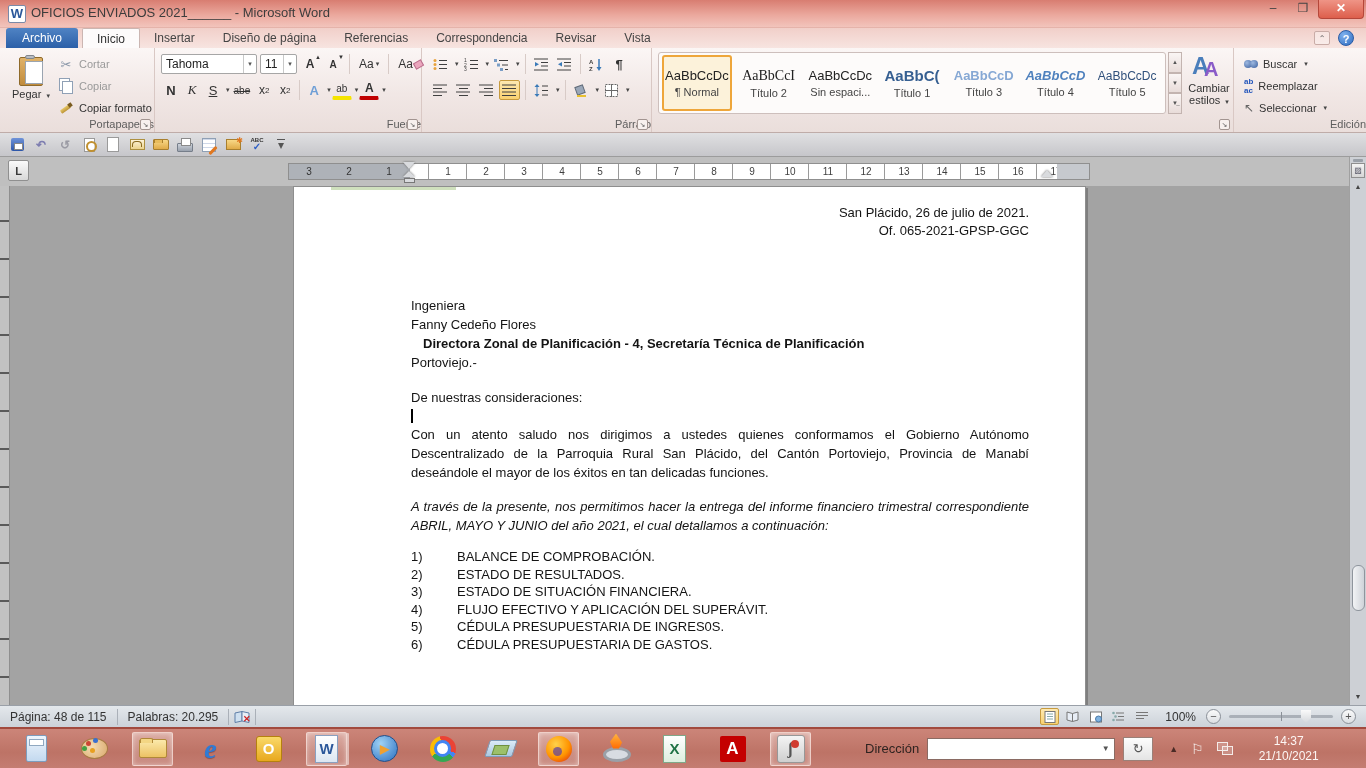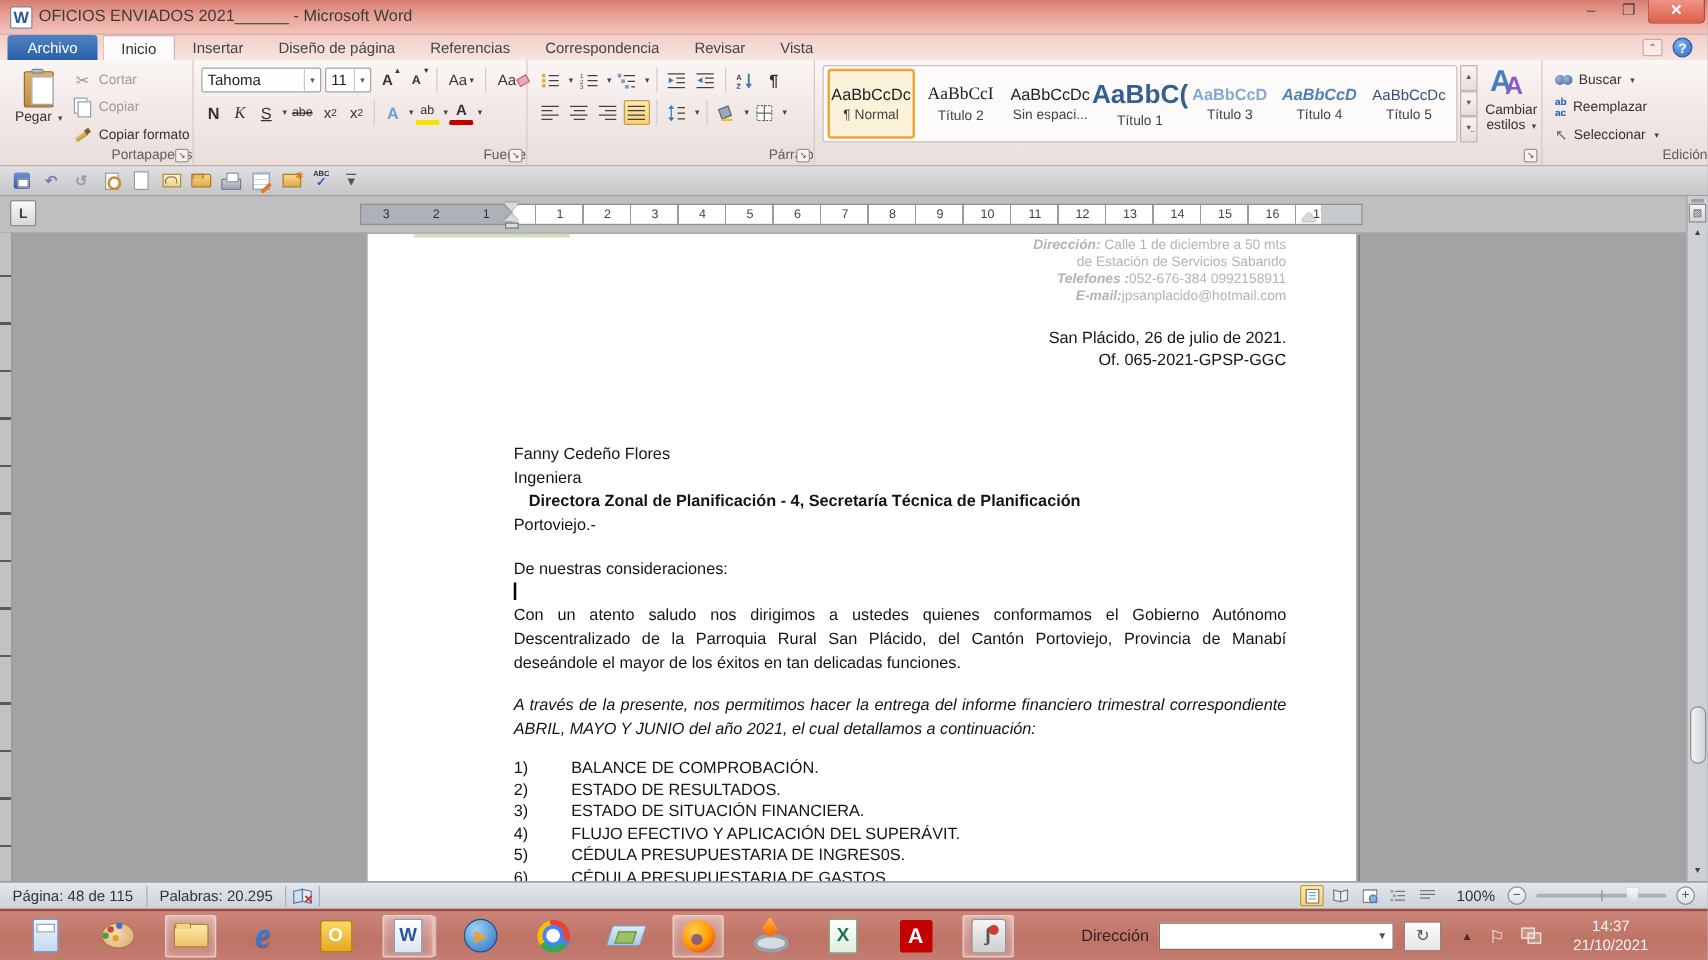--- a/index.html
+++ b/index.html
@@ -101,21 +101,21 @@
   
   .g-styles { left:652px; width:582px; }
   .gallery { position:absolute; left:6px; top:4px; width:508px; height:62px; background:#fdfbfa;
     border:1px solid #cdbfbc; border-radius:3px; display:flex; align-items:stretch; padding:2px; }
   .st-cell { width:70px; margin:0 1px; border:1px solid transparent; border-radius:3px; display:flex;
     flex-direction:column; align-items:center; justify-content:center; gap:3px; }
   .st-sample { font-size:13px; color:#222; white-space:nowrap; }
   .st-name { font-size:11px; color:#444; white-space:nowrap; }
   .st-sel { border:2px solid #eea63a; background:#fcf2da; }
   .st-h2 .st-sample { font-family:"Liberation Serif",serif; font-size:14px; }
-  .st-h1 .st-sample { color:#365f91; font-weight:bold; font-size:21px; }
+  .st-h1 .st-sample { color:#365f91; font-weight:bold; font-size:15px; }
   .st-h3 .st-sample { color:#86a8d4; font-weight:bold; }
   .st-h4 .st-sample { color:#4f81bd; font-weight:bold; font-style:italic; }
   .st-h5 .st-sample { color:#31517c; font-size:12px; }
   .gal-scroll { position:absolute; left:516px; top:4px; width:14px; height:62px; display:flex; flex-direction:column; }
   .gal-scroll div { flex:1; border:1px solid #c3b4b0; background:linear-gradient(#faf5f4,#e8dcd9);
     font-size:6px; color:#555; text-align:center; line-height:18px; }
   .chgstyles { position:absolute; left:534px; top:2px; width:46px; height:68px; text-align:center; font-size:11px; color:#333; }
   .aa-ic { position:relative; height:30px; margin-top:2px; }
   .aa-ic .a1 { position:absolute; left:6px; top:0; font-size:24px; font-weight:bold; color:#4a7ebb; }
   .aa-ic .a2 { position:absolute; left:18px; top:6px; font-size:20px; font-weight:bold; color:#8a5bc8; }
@@ -705,33 +705,27 @@
     <div class="ind-first"></div>
     <div class="ind-hang"></div>
     <div class="ind-box"></div>
     <div class="ind-right"></div>
   </div>
 
   <div class="docarea">
     <div class="vruler"></div>
     <div class="page">
       <div class="green-strip"></div>
-      <div class="doc-header">
-        <div><b>Dirección:</b><span> Calle 1 de diciembre a 50 mts</span></div>
-        <div>de Estación de Servicios Sabando</div>
-        <div><b>Telefones :</b><span>052-676-384   0992158911</span></div>
-        <div><b>E-mail:</b><span>jpsanplacido@hotmail.com</span></div>
-      </div>
       <div class="date-block">
         <div>San Plácido, 26 de julio de 2021.</div>
         <div>Of. 065-2021-GPSP-GGC</div>
       </div>
       <div class="recipient">
+        <div>Ingeniera</div>
         <div>Fanny Cedeño Flores</div>
-        <div>Ingeniera</div>
         <div class="bold">Directora Zonal de Planificación - 4, Secretaría Técnica de Planificación</div>
         <div>Portoviejo.-</div>
       </div>
       <div class="salutation">De nuestras consideraciones:</div>
       <span class="caret"></span>
       <div class="para">Con un atento saludo nos dirigimos a ustedes quienes conformamos el Gobierno Autónomo Descentralizado de la Parroquia Rural San Plácido, del Cantón Portoviejo, Provincia de Manabí deseándole el mayor de los éxitos en tan delicadas funciones.</div>
       <div class="para2">A través de la presente, nos permitimos hacer la entrega del informe financiero trimestral correspondiente ABRIL, MAYO Y JUNIO del año 2021, el cual detallamos a continuación:</div>
       <div class="doc-list">
 
       <div class="doc-li">

